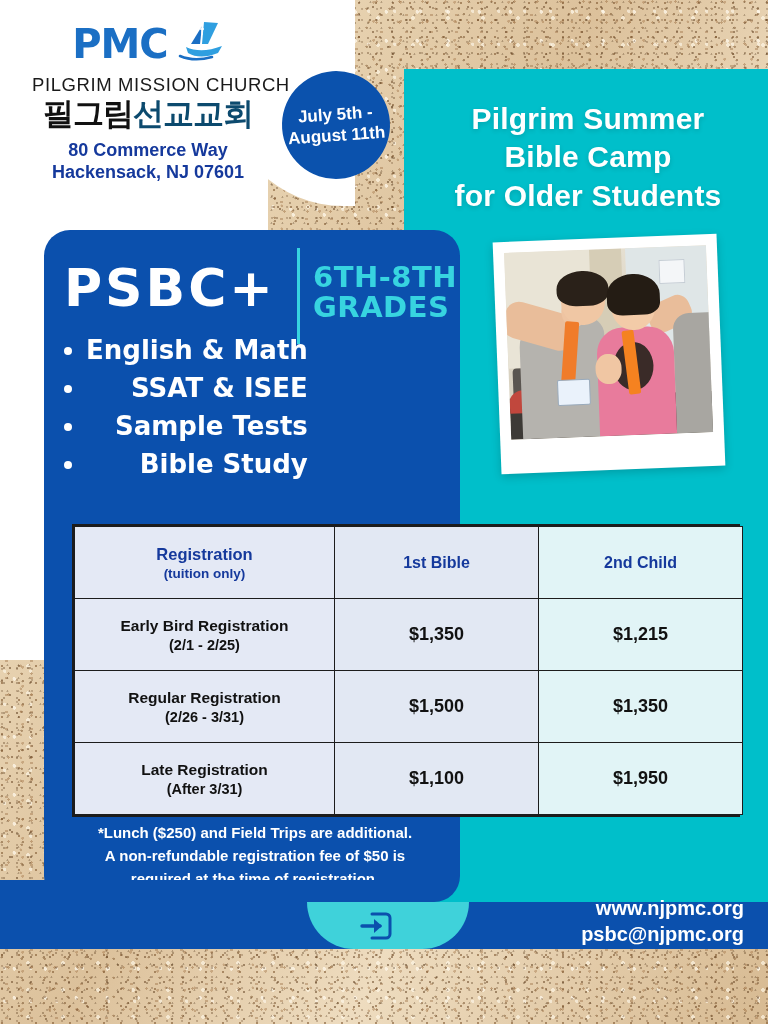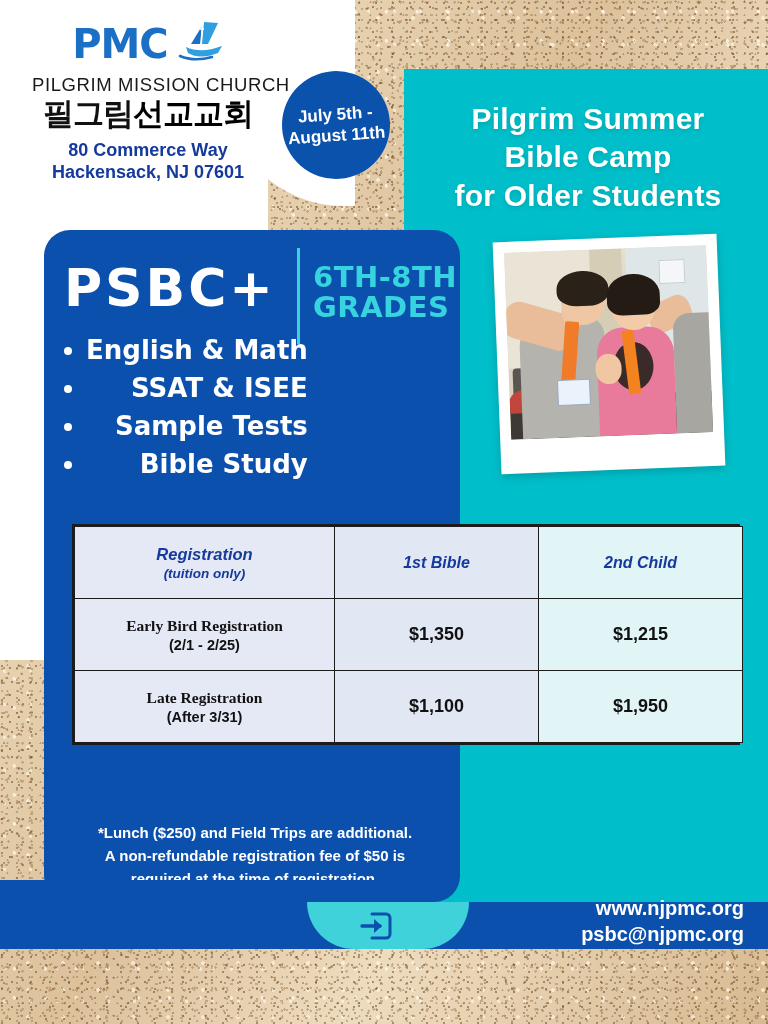--- a/index.html
+++ b/index.html
@@ -72,21 +72,21 @@
   .sail-icon{ display:block; margin-left:-4px; }
   .church-en{
     font-family:"Liberation Sans", sans-serif; font-size:18.5px; font-weight:400;
     letter-spacing:.6px; color:#1a1a1a; margin-top:6px; white-space:nowrap;
   }
   .church-kr{
     font-family:"DejaVu Sans", sans-serif; font-weight:bold; font-size:31px;
     letter-spacing:-1px; margin-top:1px; line-height:1.05; white-space:nowrap;
   }
   .kr-black{ color:#111; }
-  .kr-blue{ color:#000000;font-family:Liberation Serif, serif; }
+  .kr-blue{ color:#0c4a6e;font-family:Liberation Serif, serif; }
   .addr{
     font-family:"Liberation Sans", sans-serif; font-weight:bold; font-size:18px;
     color:#15399c; line-height:1.25; margin-top:8px; white-space:nowrap;
   }
 
   
   #date-badge{
     position:absolute; left:282px; top:71px; width:108px; height:108px;
     border-radius:50%; background:#0b52ad;
     display:flex; align-items:center; justify-content:center; text-align:center;
@@ -179,29 +179,29 @@
     border:2px solid #1c1c1c; border-collapse:collapse;
   }
   table{ width:100%; border-collapse:collapse; table-layout:fixed; }
   th,td{
     border:1.6px solid #1c1c1c; text-align:center; vertical-align:middle;
     font-family:"Liberation Sans", sans-serif;
   }
   .col-a{ width:260px; }
   .col-b{ width:204px; }
   .col-c{ width:204px; }
-  thead th{ height:72px;font-style:italic; }
+  thead th{ height:72px; }
   tbody td{ height:72px; }
   th.c-a, td.c-a { background:#e4e9f5; }
   th.c-b, td.c-b { background:#e2e8f3; }
   th.c-c, td.c-c { background:#e1f4f6; }
   .th-main{ color:#15399c; font-weight:bold; font-size:16.5px; display:block; }
   .th-sub{ color:#15399c; font-weight:bold; font-size:13.5px; display:block; margin-top:2px; }
   .th-child{ color:#15399c; font-weight:bold; font-size:16px; }
-  .rowlabel{ color:#111; font-weight:bold; font-size:15.5px; display:block;font-family:Liberation Serif, serif; }
+  .rowlabel{ color:#111; font-weight:bold; font-size:15.5px; display:block; }
   .rowsub{ color:#111; font-weight:bold; font-size:14.5px; display:block; margin-top:2px; }
   .price{ color:#111; font-weight:bold; font-size:18px; }
 
   
   #footnote{
     position:absolute; left:60px; top:822px; width:390px;
     text-align:center; color:#ffffff; font-weight:bold;
     font-size:15px; line-height:1.52;
     font-family:"Liberation Sans", sans-serif; white-space:pre-line;
   }
@@ -338,20 +338,32 @@
         </td>
         <td class="c-b">
           <span class="price">$1,350</span>
         </td>
         <td class="c-c">
           <span class="price">$1,215</span>
         </td>
       </tr>
       <tr>
         <td class="c-a">
+          <span class="rowlabel">Regular Registration</span>
+          <span class="rowsub">(2/26 - 3/31)</span>
+        </td>
+        <td class="c-b">
+          <span class="price">$1,500</span>
+        </td>
+        <td class="c-c">
+          <span class="price">$1,350</span>
+        </td>
+      </tr>
+      <tr>
+        <td class="c-a">
           <span class="rowlabel">Late Registration</span>
           <span class="rowsub">(After 3/31)</span>
         </td>
         <td class="c-b">
           <span class="price">$1,100</span>
         </td>
         <td class="c-c">
           <span class="price">$1,950</span>
         </td>
       </tr>

